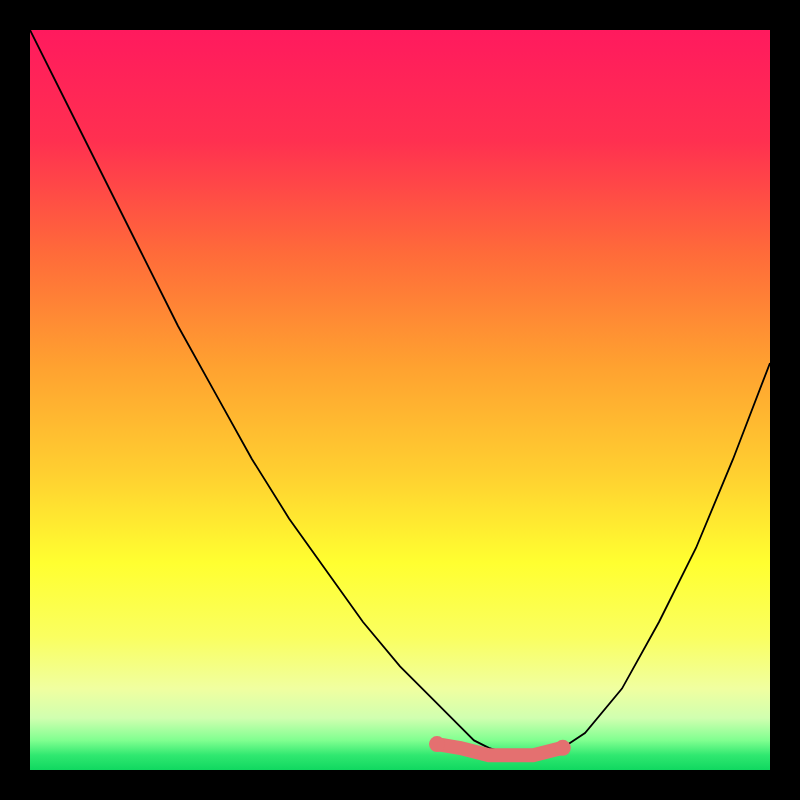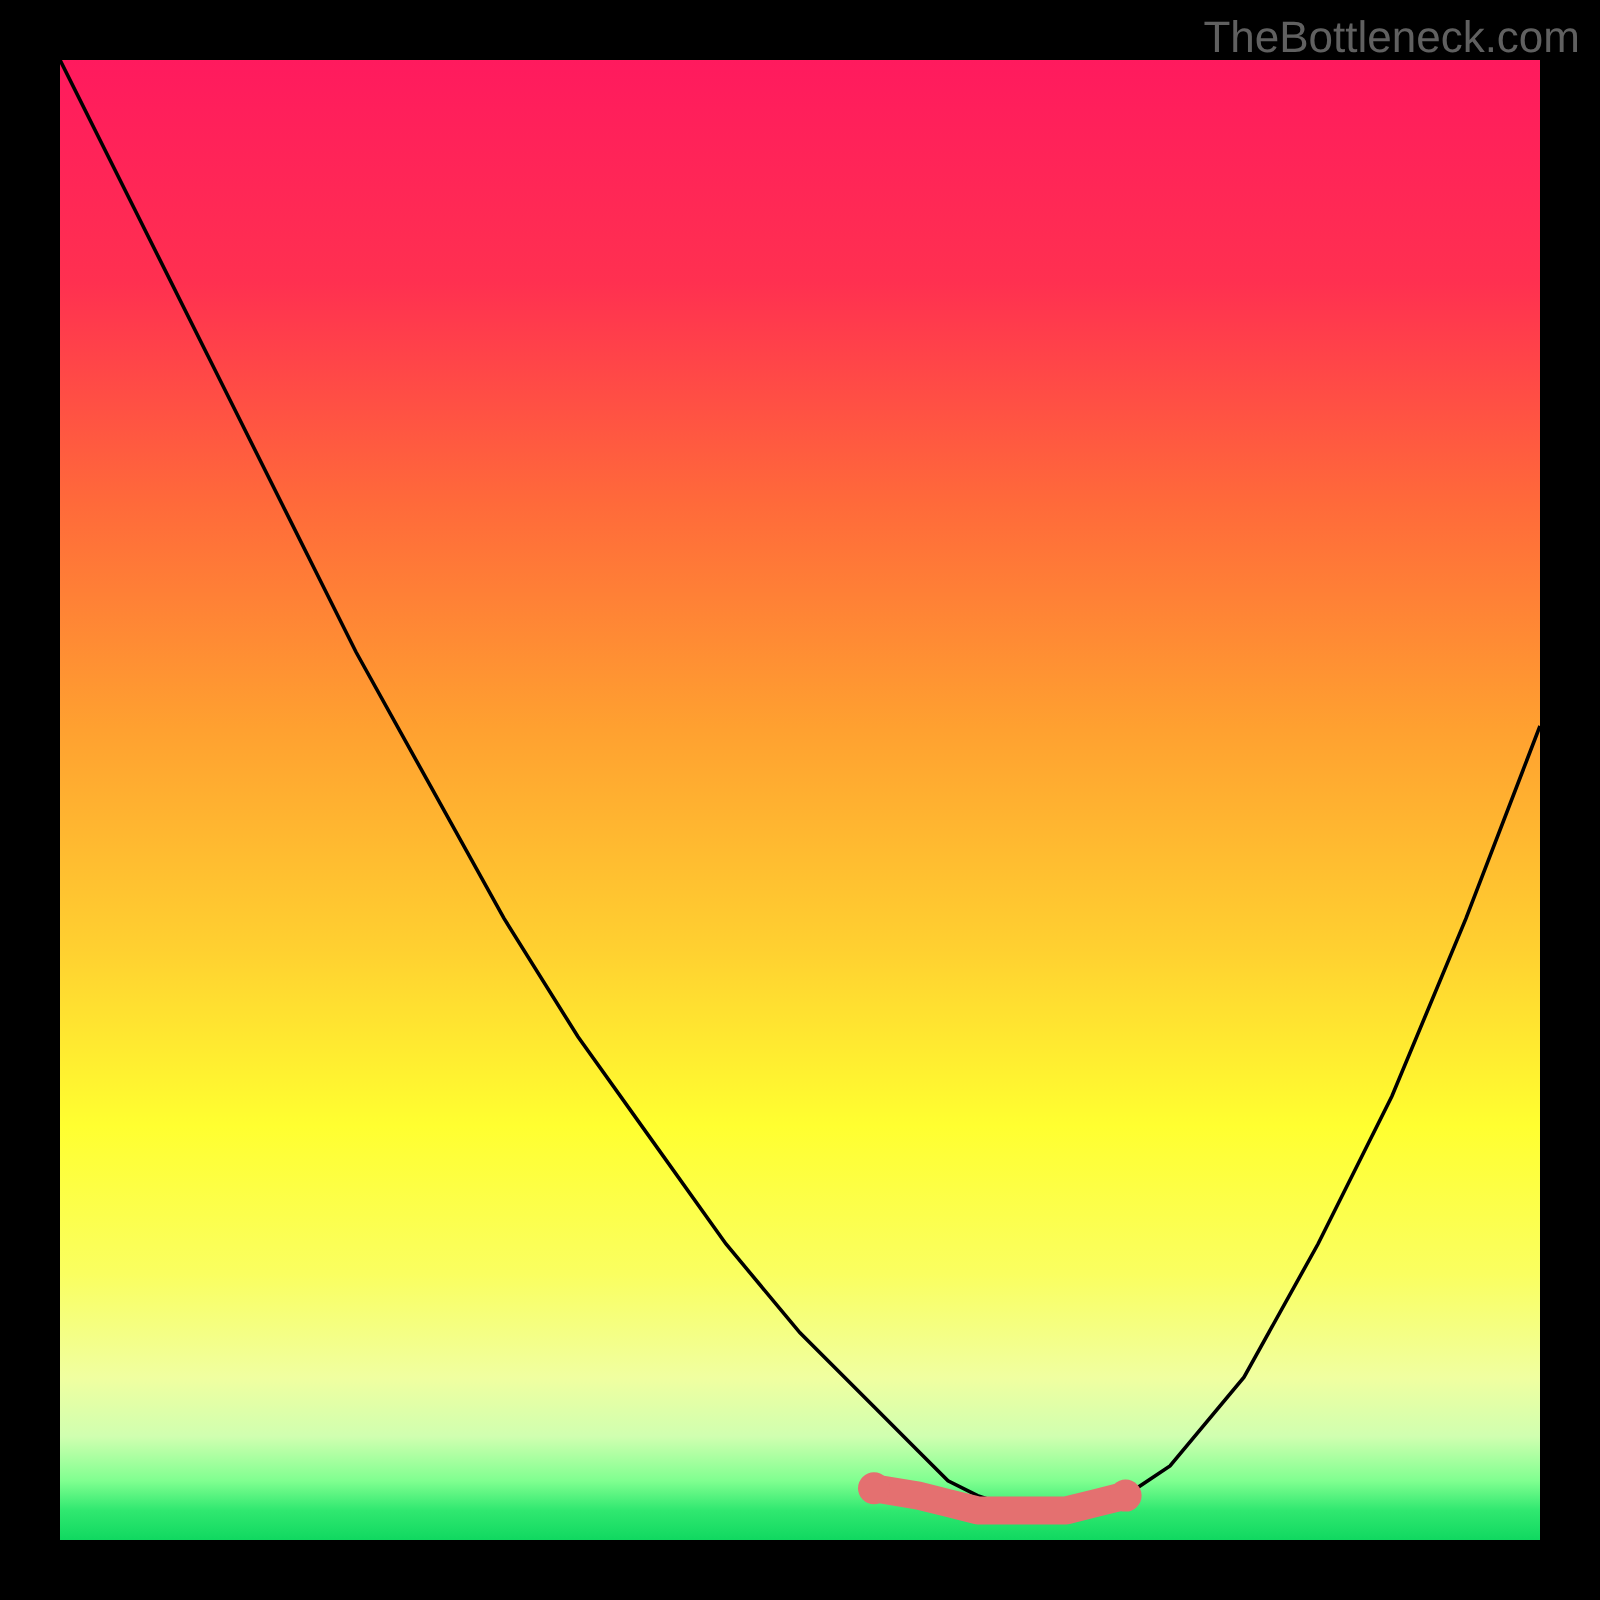--- a/index.html
+++ b/index.html
@@ -38,21 +38,20 @@
     top: 0;
     left: 0;
     width: 100%;
     height: 100%;
   }
 </style>
 </head>
 <body>
 
 <div class="chart-container">
-  <div class="watermark">TheBottleneck.com</div>
   <div class="plot-area">
     <svg class="gradient-bg" viewBox="0 0 740 740" preserveAspectRatio="none">
       <defs>
         <linearGradient id="bg-grad" x1="0%" y1="0%" x2="0%" y2="100%">
             <stop offset="0%" stop-color="#ff1a5e"></stop>
             <stop offset="15%" stop-color="#ff3050"></stop>
             <stop offset="30%" stop-color="#ff6a3a"></stop>
             <stop offset="45%" stop-color="#ffa030"></stop>
             <stop offset="60%" stop-color="#ffd030"></stop>
             <stop offset="72%" stop-color="#ffff30"></stop>

